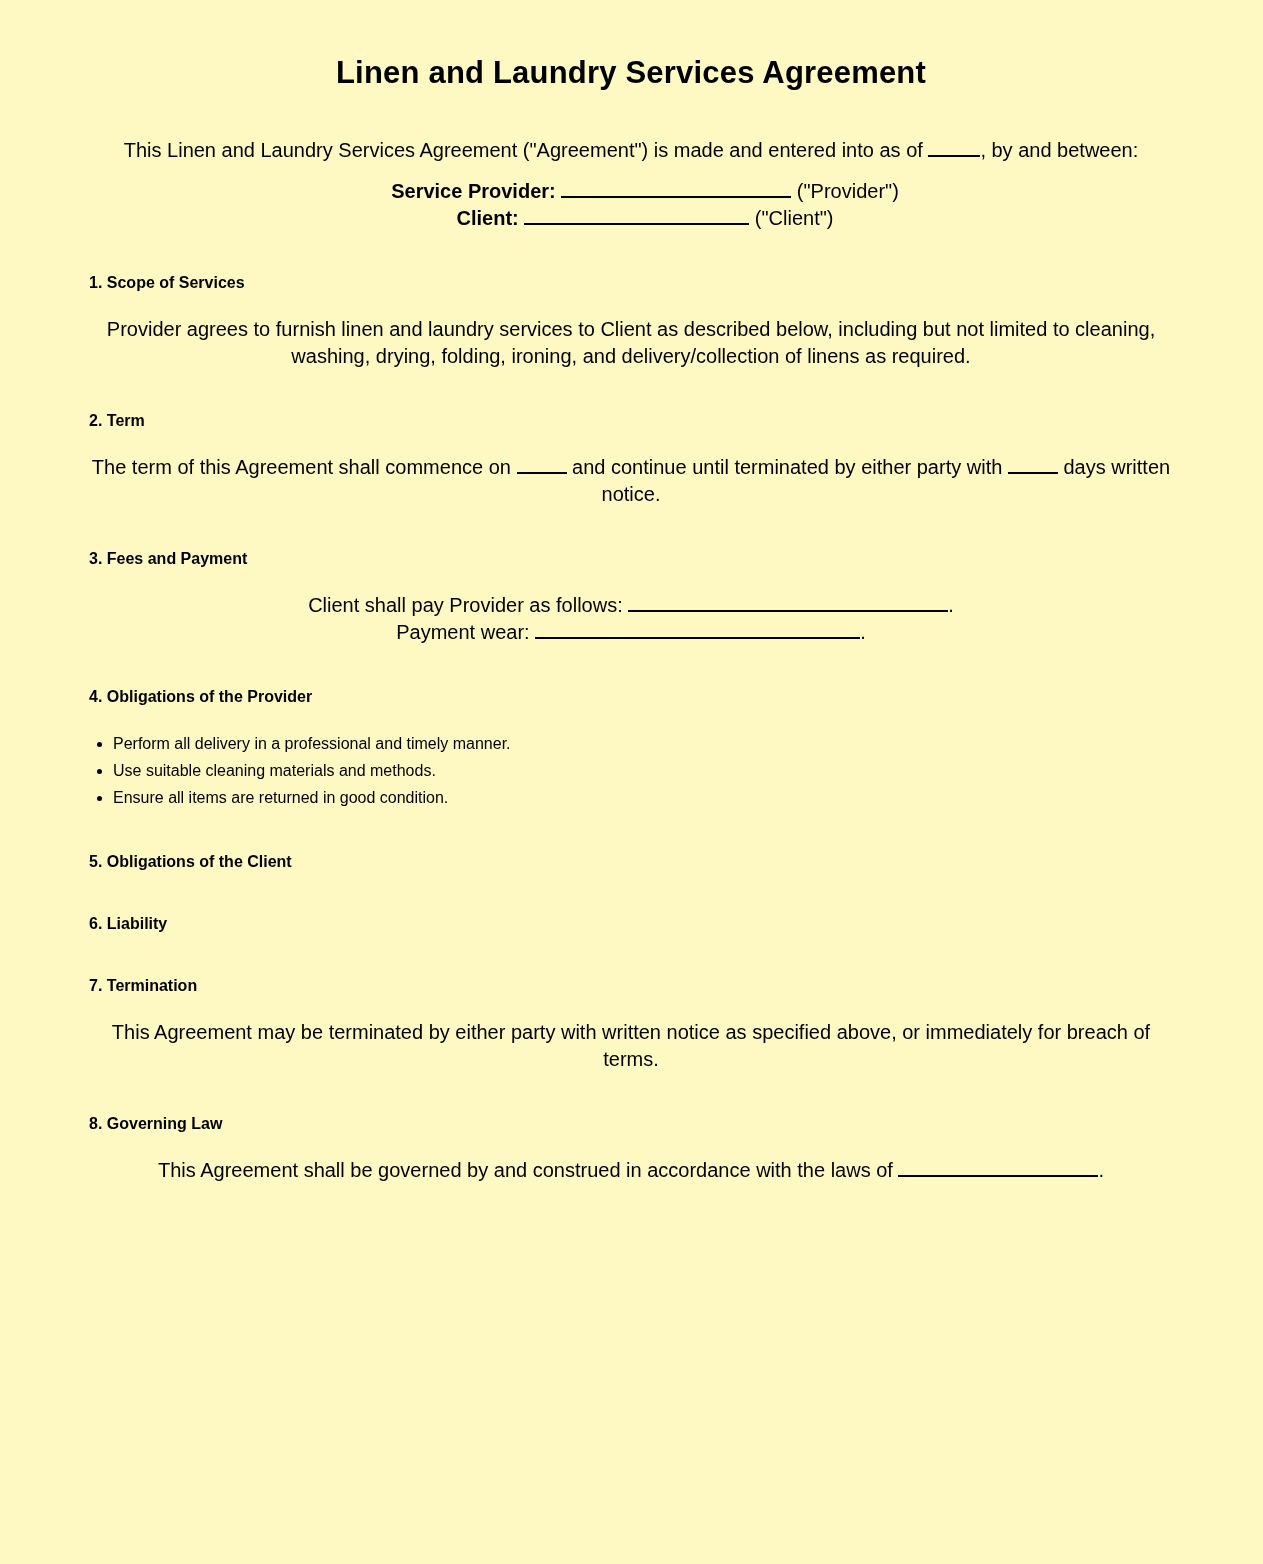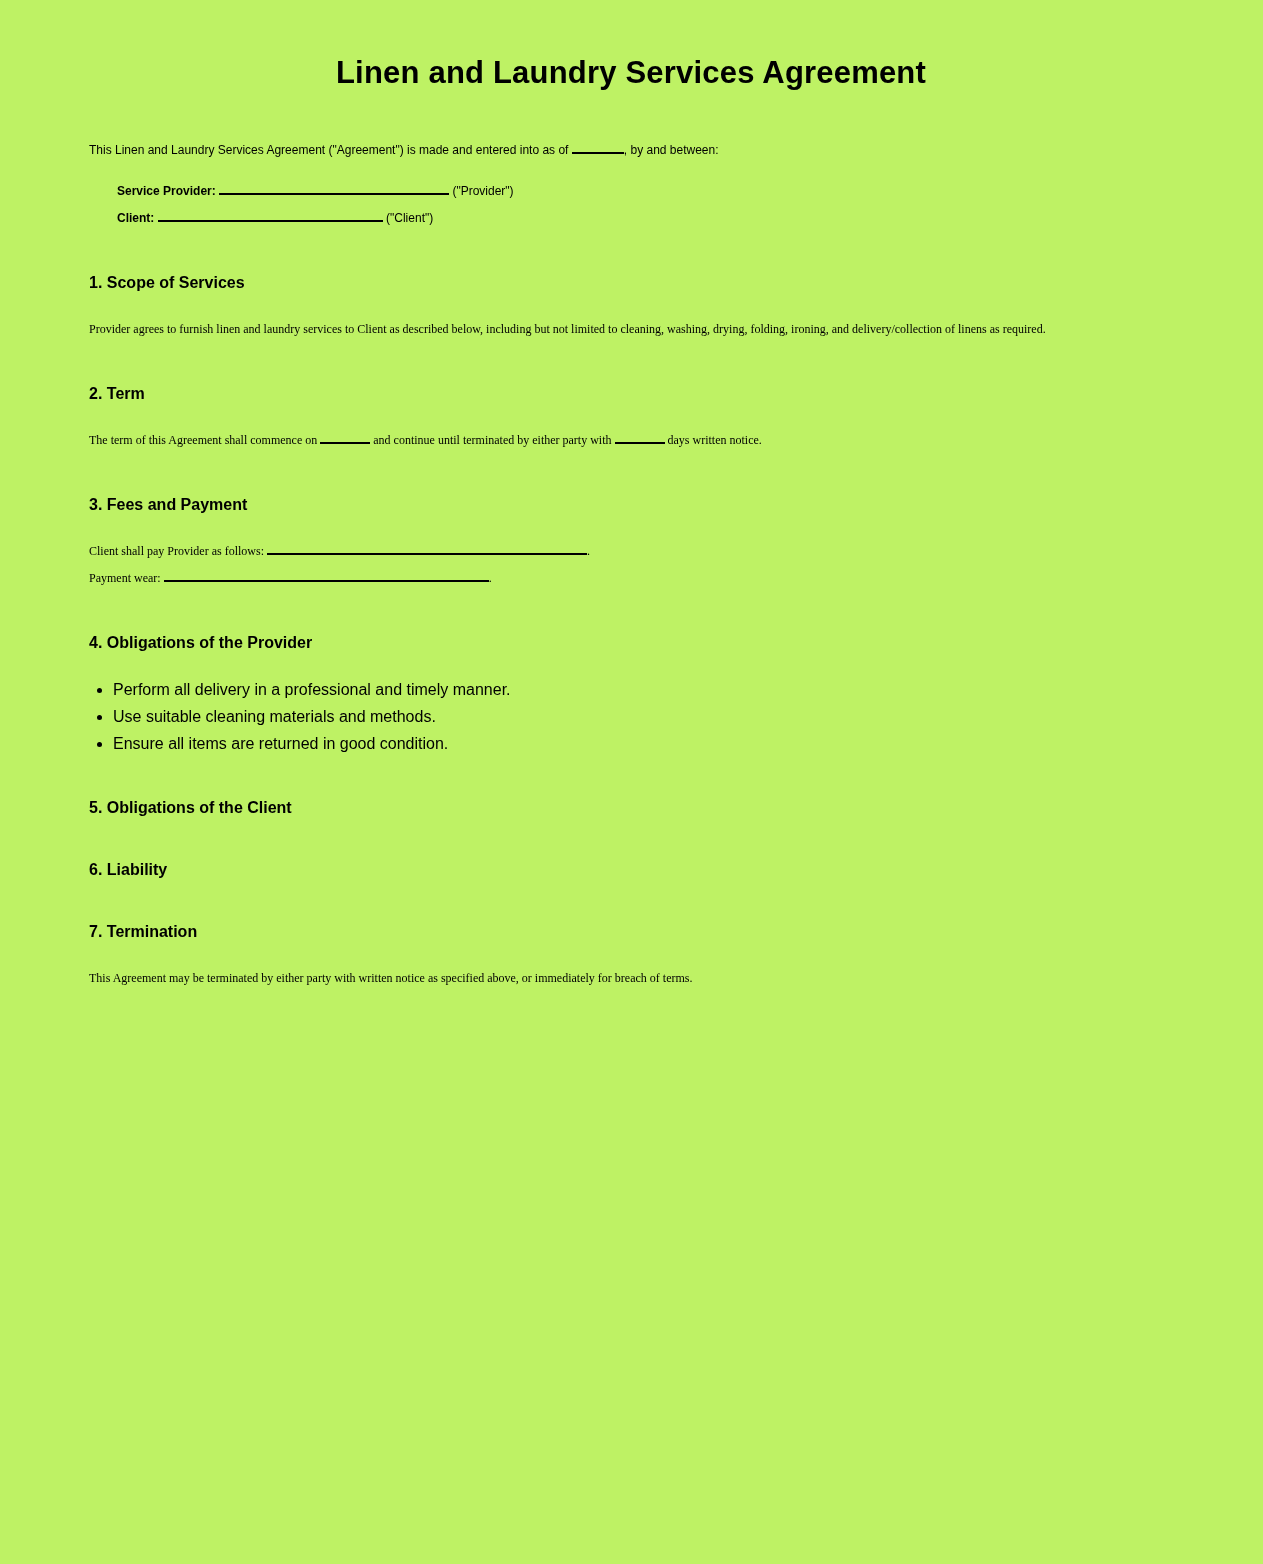--- a/index.html
+++ b/index.html
@@ -5,46 +5,47 @@
   * { box-sizing: border-box; }
   html, body { margin: 0; padding: 0; background: #ffffff; }
   body {
     font-family: "Liberation Sans", "DejaVu Sans", sans-serif;
     color: #000000;
     -webkit-font-smoothing: antialiased;
   }
   .page {
     width: 1263px;
     min-height: 1564px;
-    background: #bef264;
+    background: #fef9c3;
     padding: 55px 90px 60px 89px;
     margin: 0 auto;
   }
   h1.doc-title {
     font-size: 31px;
     line-height: 36px;
     font-weight: bold;
     text-align: center;
     margin: 0 0 46px 0;
     letter-spacing: 0.2px;
   }
   p {
-    font-size: 12px;
+    font-size: 20px;
     line-height: 27px;
     margin: 0 0 16px 0;
+    text-align: center;
   }
   p.intro { margin: 0; }
   p.parties { margin: 14px 0 0 0; }
   h3.section-heading {
     font-size: 16px;
     line-height: 22px;
     font-weight: bold;
     margin: 40px 0 22px 0;
   }
-  p.section-body { margin: 0; font-family: Liberation Serif, serif; }
+  p.section-body { margin: 0; }
   ul.section-list {
     margin: 22px 0 0 0;
     padding: 0 0 0 24px;
   }
   ul.section-list li {
     font-size: 16px;
     line-height: 27px;
     margin: 0;
   }
   strong.field-label { font-weight: bold; margin-left: 28px; }
@@ -103,14 +104,18 @@
 
   <section>
     <h3 class="section-heading">6. Liability</h3>
   </section>
 
   <section>
     <h3 class="section-heading">7. Termination</h3>
     <p class="section-body">This Agreement may be terminated by either party with written notice as specified above, or immediately for breach of terms.</p>
   </section>
 
+  <section>
+    <h3 class="section-heading">8. Governing Law</h3>
+    <p class="section-body"><span>This Agreement shall be governed by and construed in accordance with the laws of</span> <span class="blank blank-law"></span><span>.</span></p>
+  </section>
 
 </div>
 
 </body></html>

